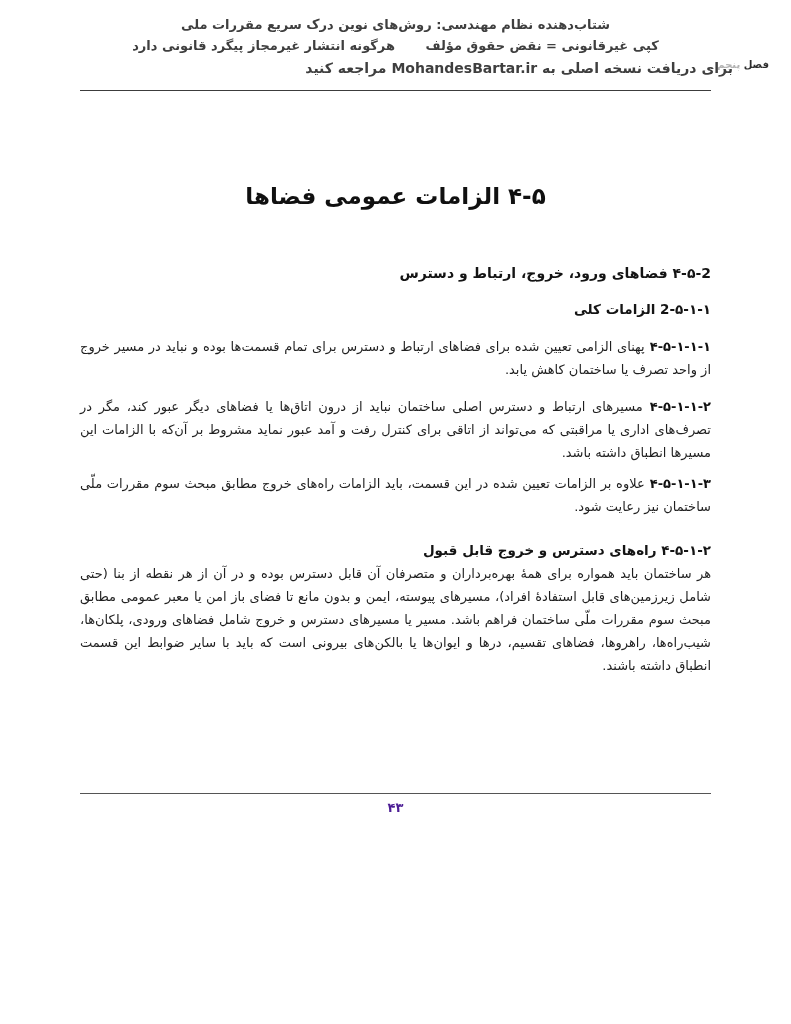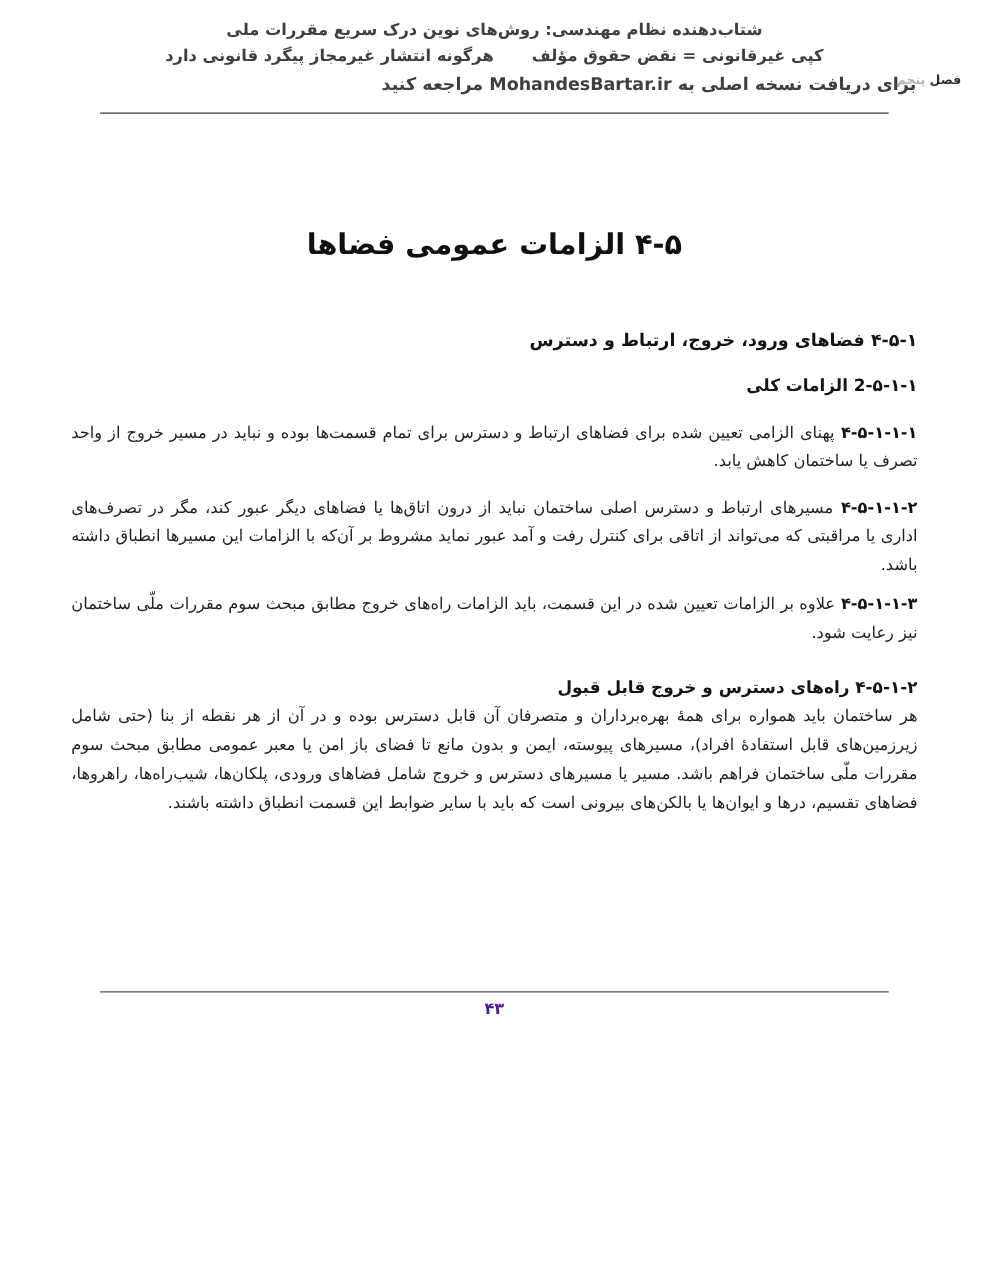--- a/index.html
+++ b/index.html
@@ -5,21 +5,21 @@
   html,body{margin:0;padding:0;background:#ffffff;}
   .page{
     position:relative;
     width:791px;height:1024px;
     background:#ffffff;
     font-family:"DejaVu Sans",sans-serif;
     direction:rtl;
     overflow:hidden;
     box-sizing:border-box;
   }
-  .content{ padding:0 57px; }
+  .content{ padding:0 80px; }
 
   
   .header{ padding-top:14px; color:#3f3f3f; }
   .hline{ text-align:center; font-weight:bold; font-size:13px; line-height:21px; white-space:nowrap; }
   .hline2 .seg-right{ margin-left:26px; }
   .hline3{ position:relative; height:24px; margin-top:2px; }
   .ghost{ position:absolute; right:22px; top:1px; font-weight:bold; font-size:10px; white-space:nowrap; }
   .ghost .dark{ color:#2e2e2e; }
   .ghost .light{ color:#b3b3b3; }
   .wm3{ position:absolute; right:58px; top:2px; font-weight:bold; font-size:14px; color:#3f3f3f; white-space:nowrap; }
@@ -58,21 +58,21 @@
     <div class="hline3">
       <span class="ghost"><span class="dark">فصل</span><span class="light"> پنجم</span></span>
       <span class="wm3">برای دریافت نسخه اصلی به MohandesBartar.ir مراجعه کنید</span>
     </div>
   </div>
   <div class="header-rule"></div>
 
   <div class="content">
     <div class="doc-title">۴-۵ الزامات عمومی فضاها</div>
     <div>
-        <div class="h2"><b>۴-۵-۱ </b>فضاهای ورود، خروج، ارتباط و دسترس</div>
+        <div class="h2"><b>۴-۵-2 </b>فضاهای ورود، خروج، ارتباط و دسترس</div>
         <div class="h3"><b>2-۵-۱-۱ </b>الزامات کلی</div>
         <div class="p"><b>۴-۵-۱-۱-۱ </b>پهنای الزامی تعیین شده برای فضاهای ارتباط و دسترس برای تمام قسمت‌ها بوده و نباید در مسیر خروج از واحد تصرف یا ساختمان کاهش یابد.</div>
         <div class="p tight"><b>۴-۵-۱-۱-۲ </b>مسیرهای ارتباط و دسترس اصلی ساختمان نباید از درون اتاق‌ها یا فضاهای دیگر عبور کند، مگر در تصرف‌های اداری یا مراقبتی که می‌تواند از اتاقی برای کنترل رفت و آمد عبور نماید مشروط بر آن‌که با الزامات این مسیرها انطباق داشته باشد.</div>
         <div class="p"><b>۴-۵-۱-۱-۳ </b>علاوه بر الزامات تعیین شده در این قسمت، باید الزامات راه‌های خروج مطابق مبحث سوم مقررات ملّی ساختمان نیز رعایت شود.</div>
         <div class="h3b"><b>۴-۵-۱-۲ </b>راه‌های دسترس و خروج قابل قبول</div>
         <div class="p">هر ساختمان باید همواره برای همهٔ بهره‌برداران و متصرفان آن قابل دسترس بوده و در آن از هر نقطه از بنا (حتی شامل زیرزمین‌های قابل استفادهٔ افراد)، مسیرهای پیوسته، ایمن و بدون مانع تا فضای باز امن یا معبر عمومی مطابق مبحث سوم مقررات ملّی ساختمان فراهم باشد. مسیر یا مسیرهای دسترس و خروج شامل فضاهای ورودی، پلکان‌ها، شیب‌راه‌ها، راهروها، فضاهای تقسیم، درها و ایوان‌ها یا بالکن‌های بیرونی است که باید با سایر ضوابط این قسمت انطباق داشته باشند.</div>
       </div>
   </div>
 
   <div class="footer-rule"></div>

